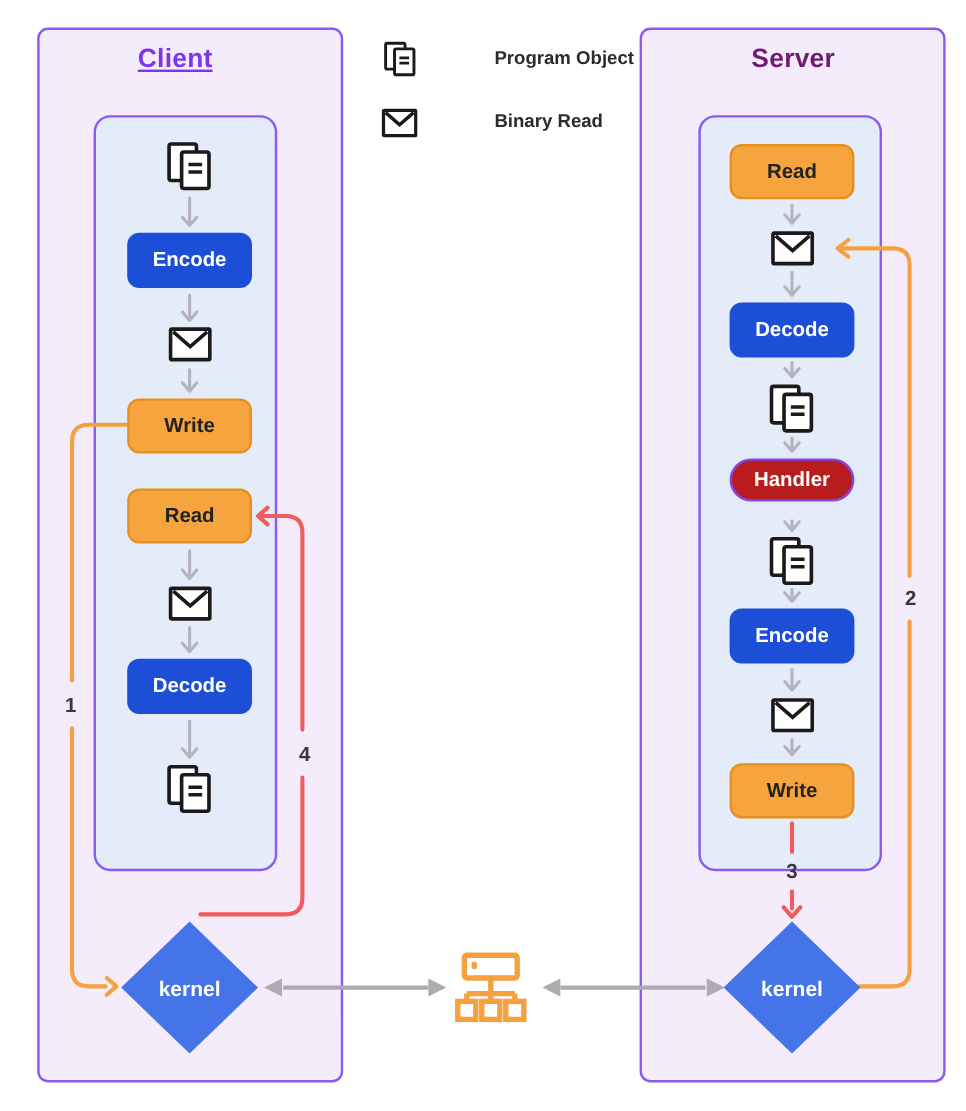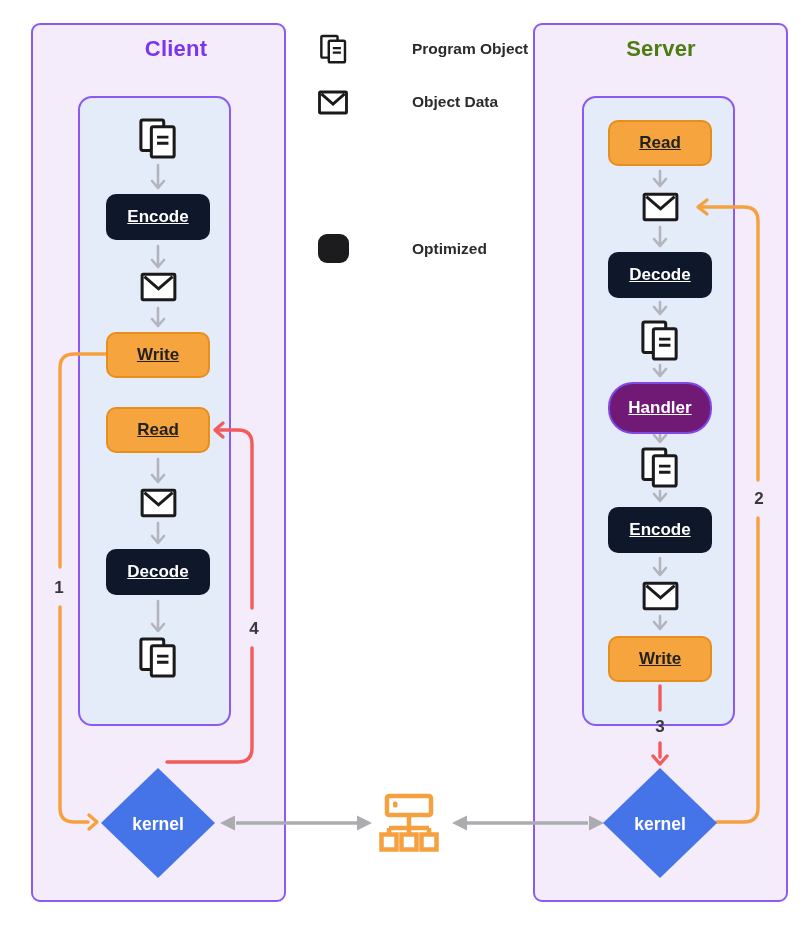--- a/index.html
+++ b/index.html
@@ -4,29 +4,29 @@
 <style>
   html,body{margin:0;padding:0;background:#ffffff;}
   #canvas{position:relative;width:805px;height:926px;background:#ffffff;
           font-family:"Liberation Sans",sans-serif;overflow:hidden;}
   .panel{position:absolute;top:23px;width:251px;height:875px;background:#f4ebfb;
          border:2.5px solid #8a5af2;border-radius:9px;}
   .inner{position:absolute;top:96px;width:149px;height:626px;background:#e4ebf9;
          border:2px solid #8a5af2;border-radius:14px;}
   .ptitle{position:absolute;top:36px;width:256px;text-align:center;
           font-size:22px;font-weight:bold;letter-spacing:.2px;}
-  .t-client{left:48px;color:#7c35ee;}
-  .t-server{left:533px;color:#4d7c0f;}
+  .t-client{left:18px;color:#7c35ee;text-decoration:underline;}
+  .t-server{left:533px;color:#701a75;}
   .block{position:absolute;width:104px;height:46px;border-radius:10px;box-sizing:border-box;
          display:flex;align-items:center;justify-content:center;
-         font-size:17px;font-weight:bold;text-decoration:underline;}
-  .b-black{background:#0f172a;color:#ffffff;}
+         font-size:17px;font-weight:bold;}
+  .b-black{background:#1d4ed8;color:#ffffff;}
   .b-orange{background:#f6a43d;border:2.5px solid #e68f1e;color:#222222;}
-  .b-pill{background:#701a75;border:2.5px solid #8247e8;color:#ffffff;
-          border-radius:25px;height:52px;}
+  .b-pill{background:#b91c1c;border:2.5px solid #8247e8;color:#ffffff;
+          border-radius:25px;height:36px;}
   .icon{position:absolute;}
   .step{position:absolute;width:24px;text-align:center;font-size:17px;
         font-weight:bold;color:#38383c;}
   .lrow{position:absolute;left:316px;display:flex;align-items:center;gap:39px;}
   .lico{width:34px;display:flex;justify-content:center;align-items:center;}
   .llabel{margin-left:23px;font-size:15.5px;font-weight:bold;color:#2b2b2b;white-space:nowrap;}
   .sw{width:31px;height:29px;border-radius:9px;}
   .sw-cpu{background:#4c80f4;}
   .sw-io{background:#f6a43d;}
   .sw-opt{background:#1c1c1e;}
@@ -209,22 +209,16 @@
     </span>
     <span class="llabel">Program Object</span>
   </div>
   <div class="lrow" style="top:88px;height:28px;">
     <span class="lico">
       <svg width="30" height="25" viewBox="0 0 40 33">
         <rect x="2" y="2.5" width="36" height="28" rx="1" fill="#ffffff" stroke="#1a1a1a" stroke-width="3.8"></rect>
         <path d="M4.5,5L20,18.5L35.5,5" fill="none" stroke="#1a1a1a" stroke-width="3.8"></path>
       </svg>
     </span>
-    <span class="llabel">Object Data</span>
-  </div>
-  <div class="lrow" style="top:234px;height:29px;">
-    <span class="lico">
-        <span class="sw sw-opt"></span>
-      </span>
-    <span class="llabel">Optimized</span>
+    <span class="llabel">Binary Read</span>
   </div>
 
 </div>
 
 </body></html>

